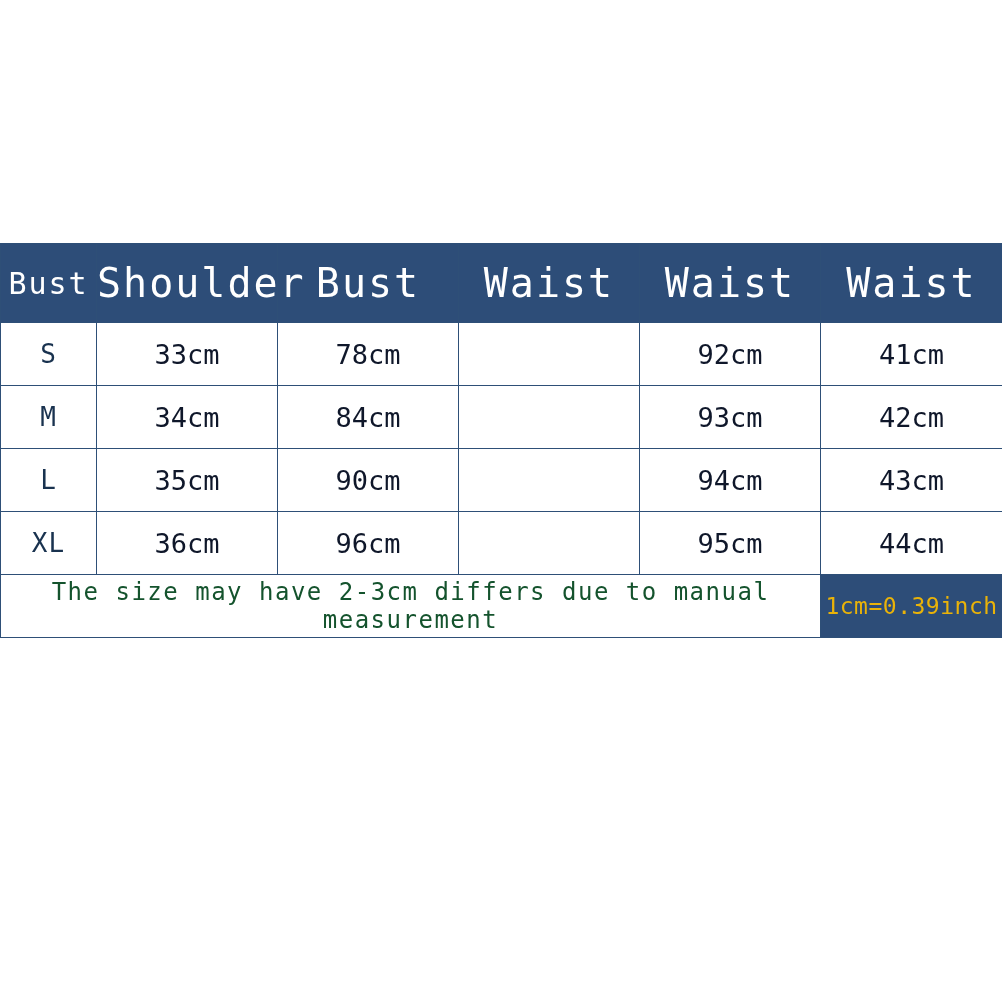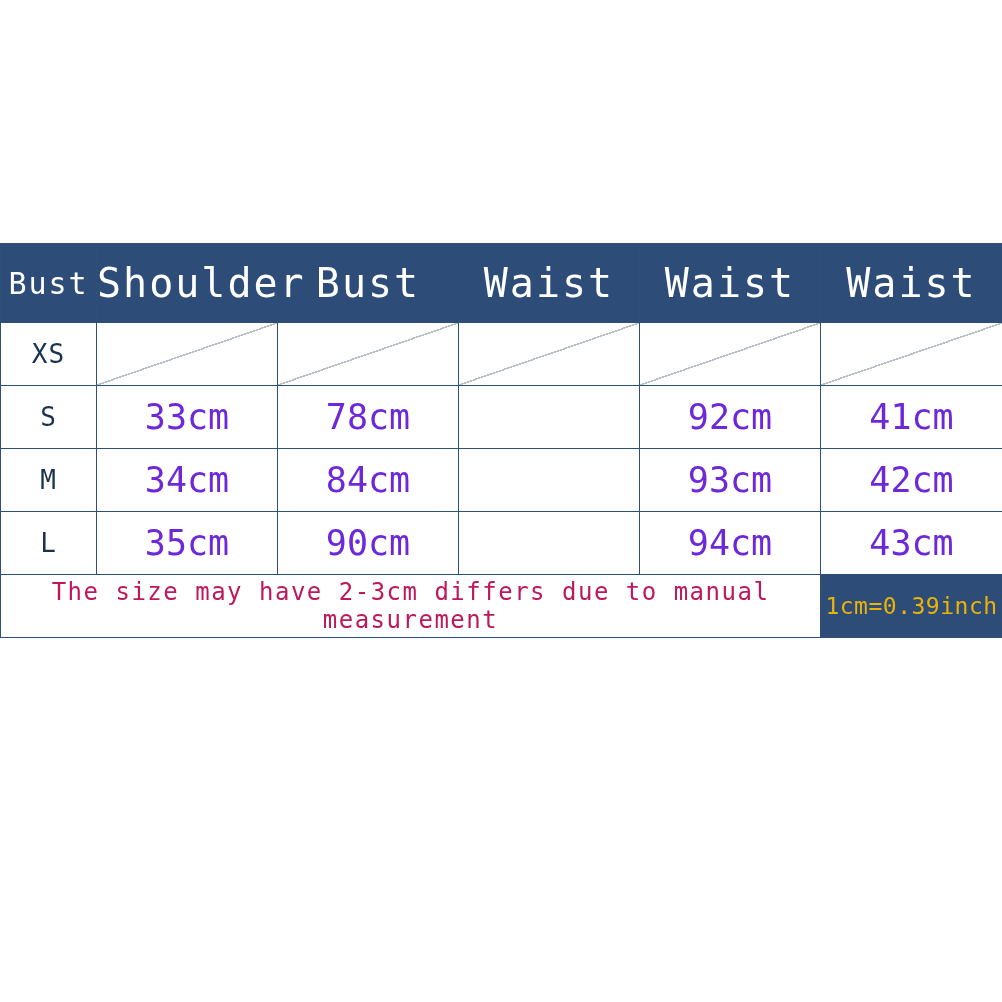--- a/index.html
+++ b/index.html
@@ -55,22 +55,22 @@
     vertical-align: middle;
   }
   thead th.size-head {
     font-size: 30px;
   }
 
   tbody td {
     height: 62px;
     text-align: center;
     vertical-align: middle;
-    font-size: 35px;
-    color: #6d28d9;
+    font-size: 27px;
+    color: #0f172a;
     background: #ffffff;
     position: relative;
   }
 
   tbody td.size-cell {
     color: #19324f;
     font-size: 26px;
     letter-spacing: 1px;
   }
 
@@ -90,21 +90,21 @@
         rgba(0,0,0,0) calc(50% + 0.8px),
         rgba(0,0,0,0) 100%);
     pointer-events: none;
   }
 
   tfoot td {
     height: 62px;
     vertical-align: middle;
   }
   tfoot td.note-cell {
-    color: #be185d;
+    color: #14532d;
     font-size: 24px;
     letter-spacing: 1.5px;
     text-align: center;
     background: #ffffff;
     padding: 0 8px;
   }
   tfoot td.conv-cell {
     background: #2d4d78;
     color: #eab308;
     font-size: 23px;
@@ -130,28 +130,20 @@
         <th class="size-head">Bust</th>
         <th>Shoulder</th>
         <th>Bust</th>
         <th>Waist</th>
         <th>Waist</th>
         <th>Waist</th>
       </tr>
     </thead>
     <tbody>
       <tr>
-        <td class="size-cell">XS</td>
-        <td class="slash"></td>
-        <td class="slash"></td>
-        <td class="slash"></td>
-        <td class="slash"></td>
-        <td class="slash"></td>
-      </tr>
-      <tr>
         <td class="size-cell">S</td>
         <td>33cm</td>
         <td>78cm</td>
         <td></td>
         <td>92cm</td>
         <td>41cm</td>
       </tr>
       <tr>
         <td class="size-cell">M</td>
         <td>34cm</td>
@@ -161,20 +153,28 @@
         <td>42cm</td>
       </tr>
       <tr>
         <td class="size-cell">L</td>
         <td>35cm</td>
         <td>90cm</td>
         <td></td>
         <td>94cm</td>
         <td>43cm</td>
       </tr>
+      <tr>
+        <td class="size-cell">XL</td>
+        <td>36cm</td>
+        <td>96cm</td>
+        <td></td>
+        <td>95cm</td>
+        <td>44cm</td>
+      </tr>
     </tbody>
     <tfoot>
       <tr>
         <td class="note-cell" colspan="5">The size may have 2-3cm differs due to manual measurement</td>
         <td class="conv-cell">1cm=0.39inch</td>
       </tr>
     </tfoot>
   </table>
 </div>
 

